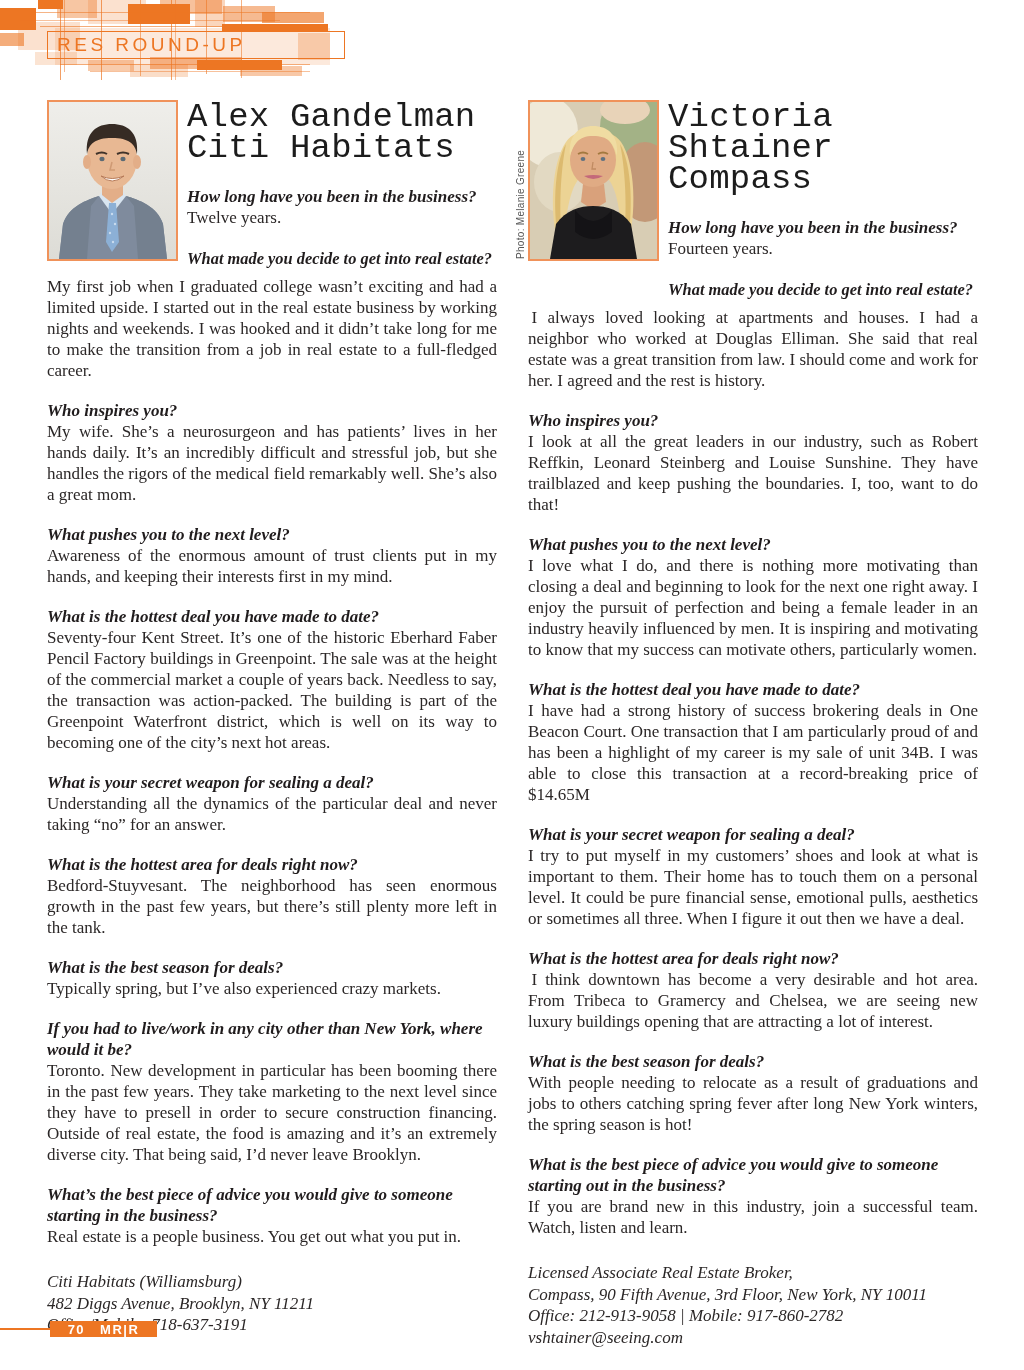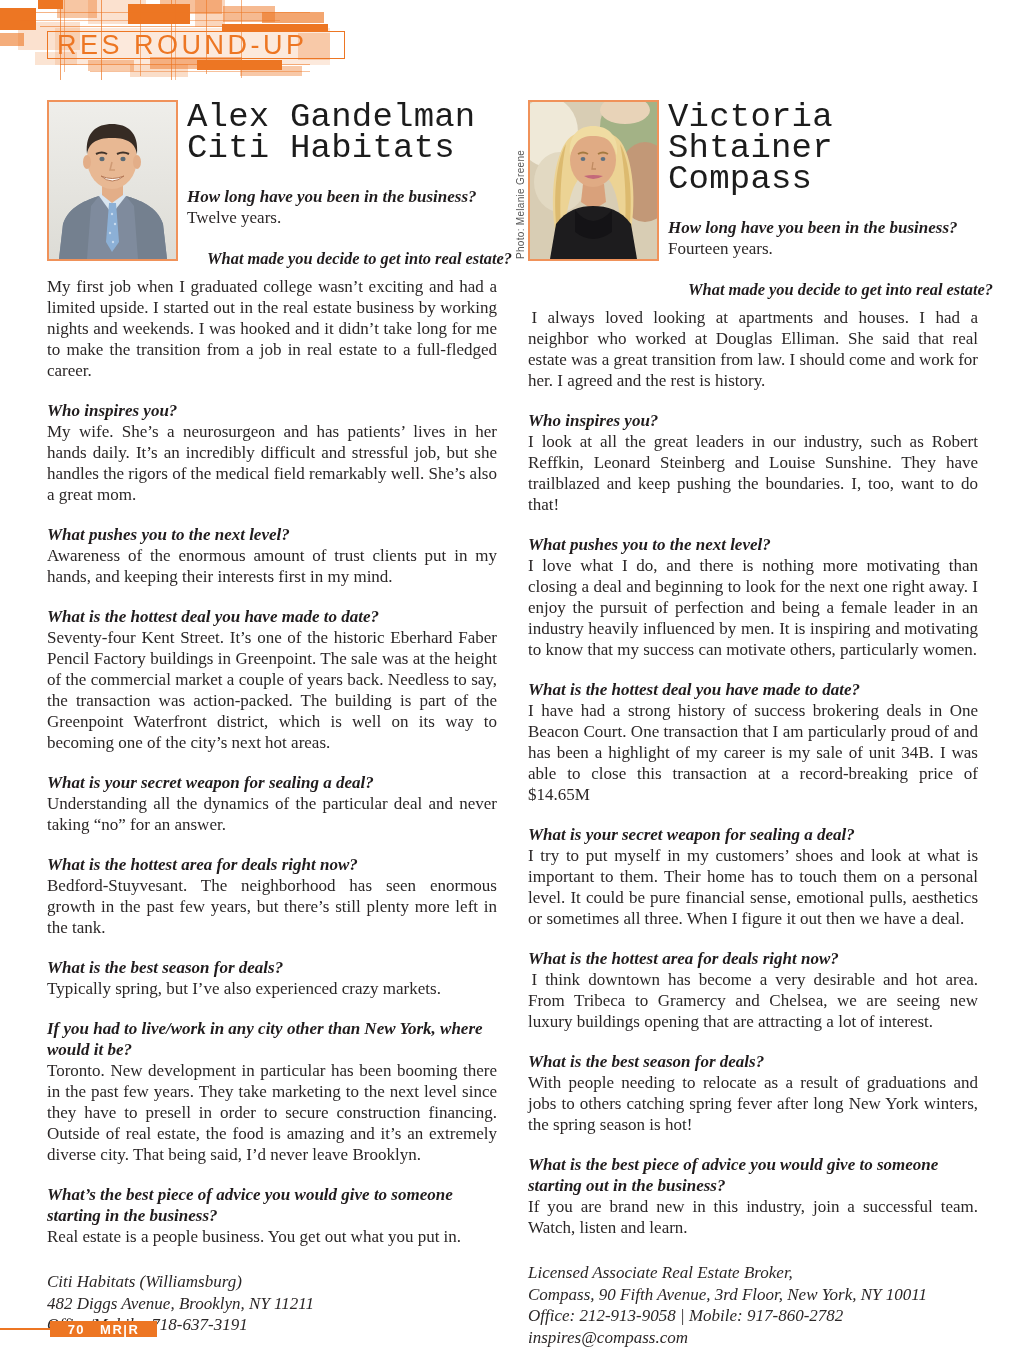--- a/index.html
+++ b/index.html
@@ -17,21 +17,21 @@
   .masthead { position:absolute; top:0; left:0; width:400px; height:90px; }
   .mosaic { position:absolute; inset:0; }
   .mosaic div { position:absolute; }
   .masthead-box {
     position:absolute; left:47px; top:31px; width:298px; height:28px;
     border:1px solid #ED7623; z-index:5;
     display:flex; align-items:center;
   }
   .masthead-title {
     font-family:"Liberation Sans", sans-serif;
-    font-size:27px; font-weight:300; letter-spacing:3.5px;
+    font-size:19px; font-weight:300; letter-spacing:3.5px;
     color:#ED7623; padding-left:9px; white-space:nowrap;
   }
 
   
   .columns {
     position:absolute; top:100px; left:47px;
     width:931px;
     display:flex; gap:31px;
   }
   .col { width:450px; }
@@ -55,21 +55,21 @@
   .person-name, .person-company {
     font-family:Liberation Mono, monospace;
     font-size:34px; line-height:31px; color:#1c1c1c;
     letter-spacing:0.2px;
   }
   .qa-first { margin-top:22px; }
   .q {
     font-weight:bold; font-style:italic;
     font-size:17px; line-height:21px; color:#201c1d;
   }
-  .q-tight { white-space:nowrap; font-size:16.4px;margin-left:20px; }
+  .q-tight { white-space:nowrap; font-size:16.4px; }
   .a {
     font-size:17px; line-height:21px; color:#2b2727;
     text-align:justify;
   }
   .a-lead { margin-top:7px; }
   .qa-block { margin-top:19px; }
   .contact { margin-top:24px; font-style:italic; font-size:17px; line-height:21.5px; }
 
   
   .folio-line {
@@ -302,21 +302,21 @@
       </div>
       <div class="qa-block">
         <div class="q">What is the best piece of advice you would give to someone starting out in the business?</div>
         <div class="a">If you are brand new in this industry, join a successful team. Watch, listen and learn.</div>
       </div>
 
       <div class="contact">
         <div>Licensed Associate Real Estate Broker,</div>
         <div>Compass, 90 Fifth Avenue, 3rd Floor, New York, NY 10011</div>
         <div>Office: 212-913-9058 | Mobile: 917-860-2782</div>
-        <div>inspires@compass.com</div>
+        <div>vshtainer@seeing.com</div>
       </div>
     </section>
   </div>
 
   <div class="folio-line"></div>
   <div class="folio-box">
     <span>70</span>
     <span>MR|R</span>
   </div>
 

